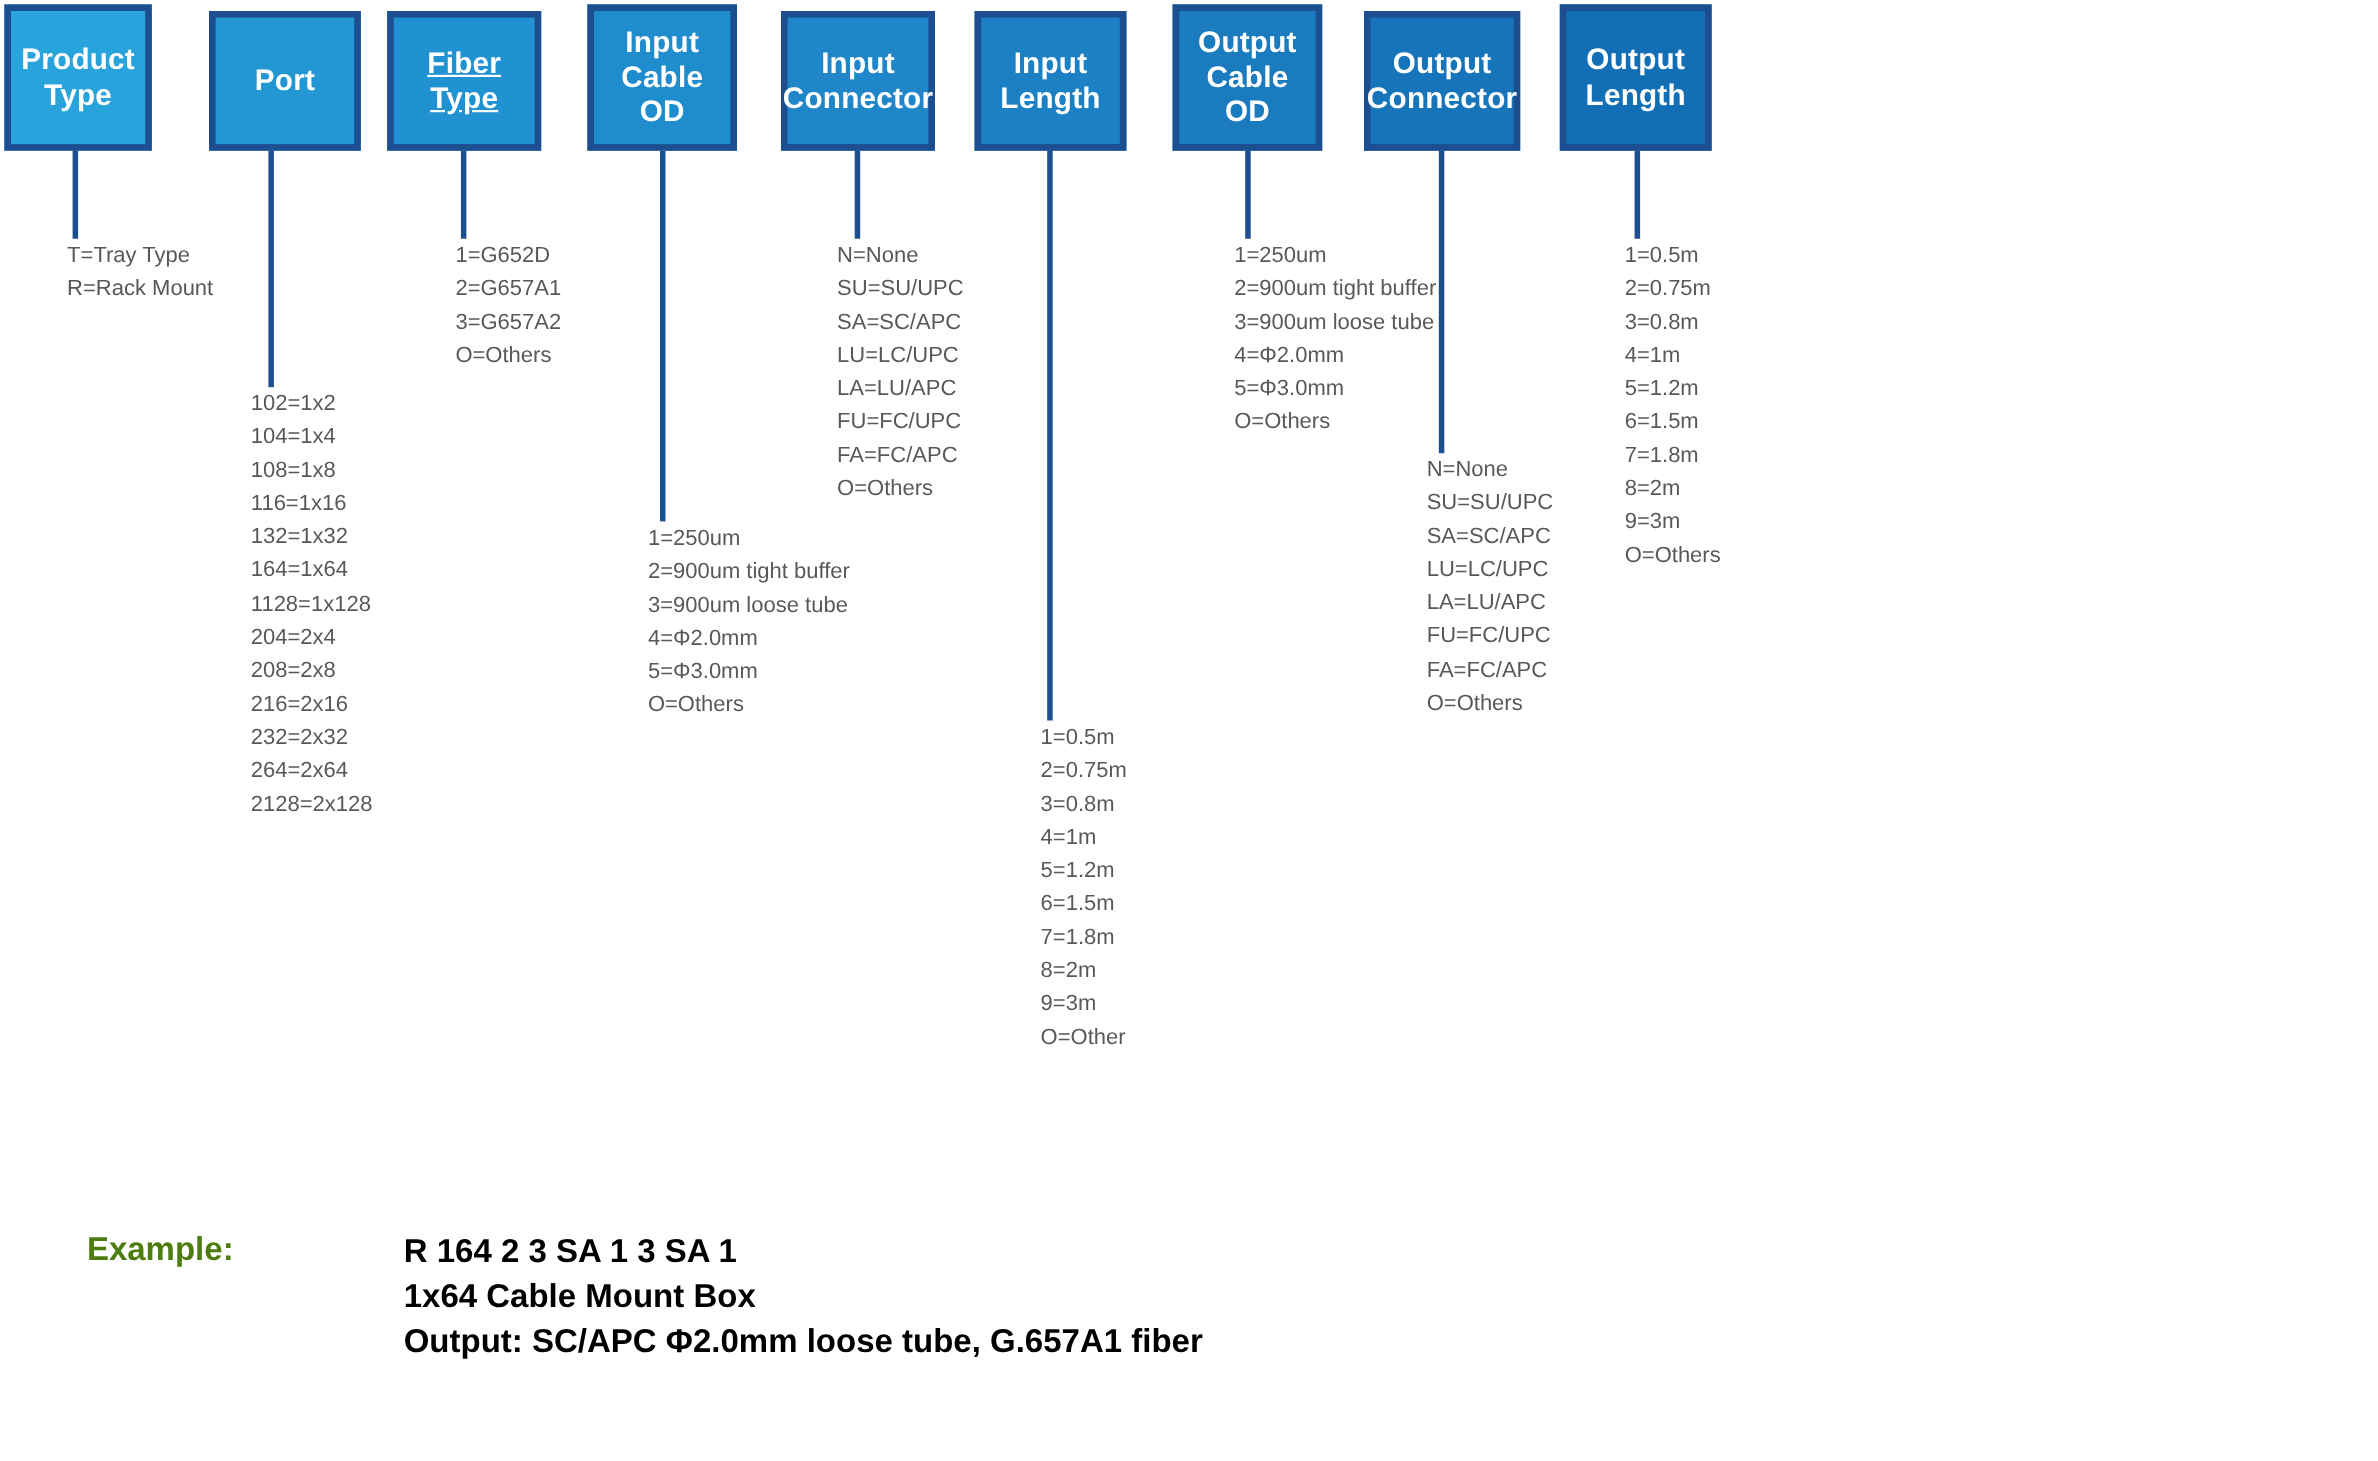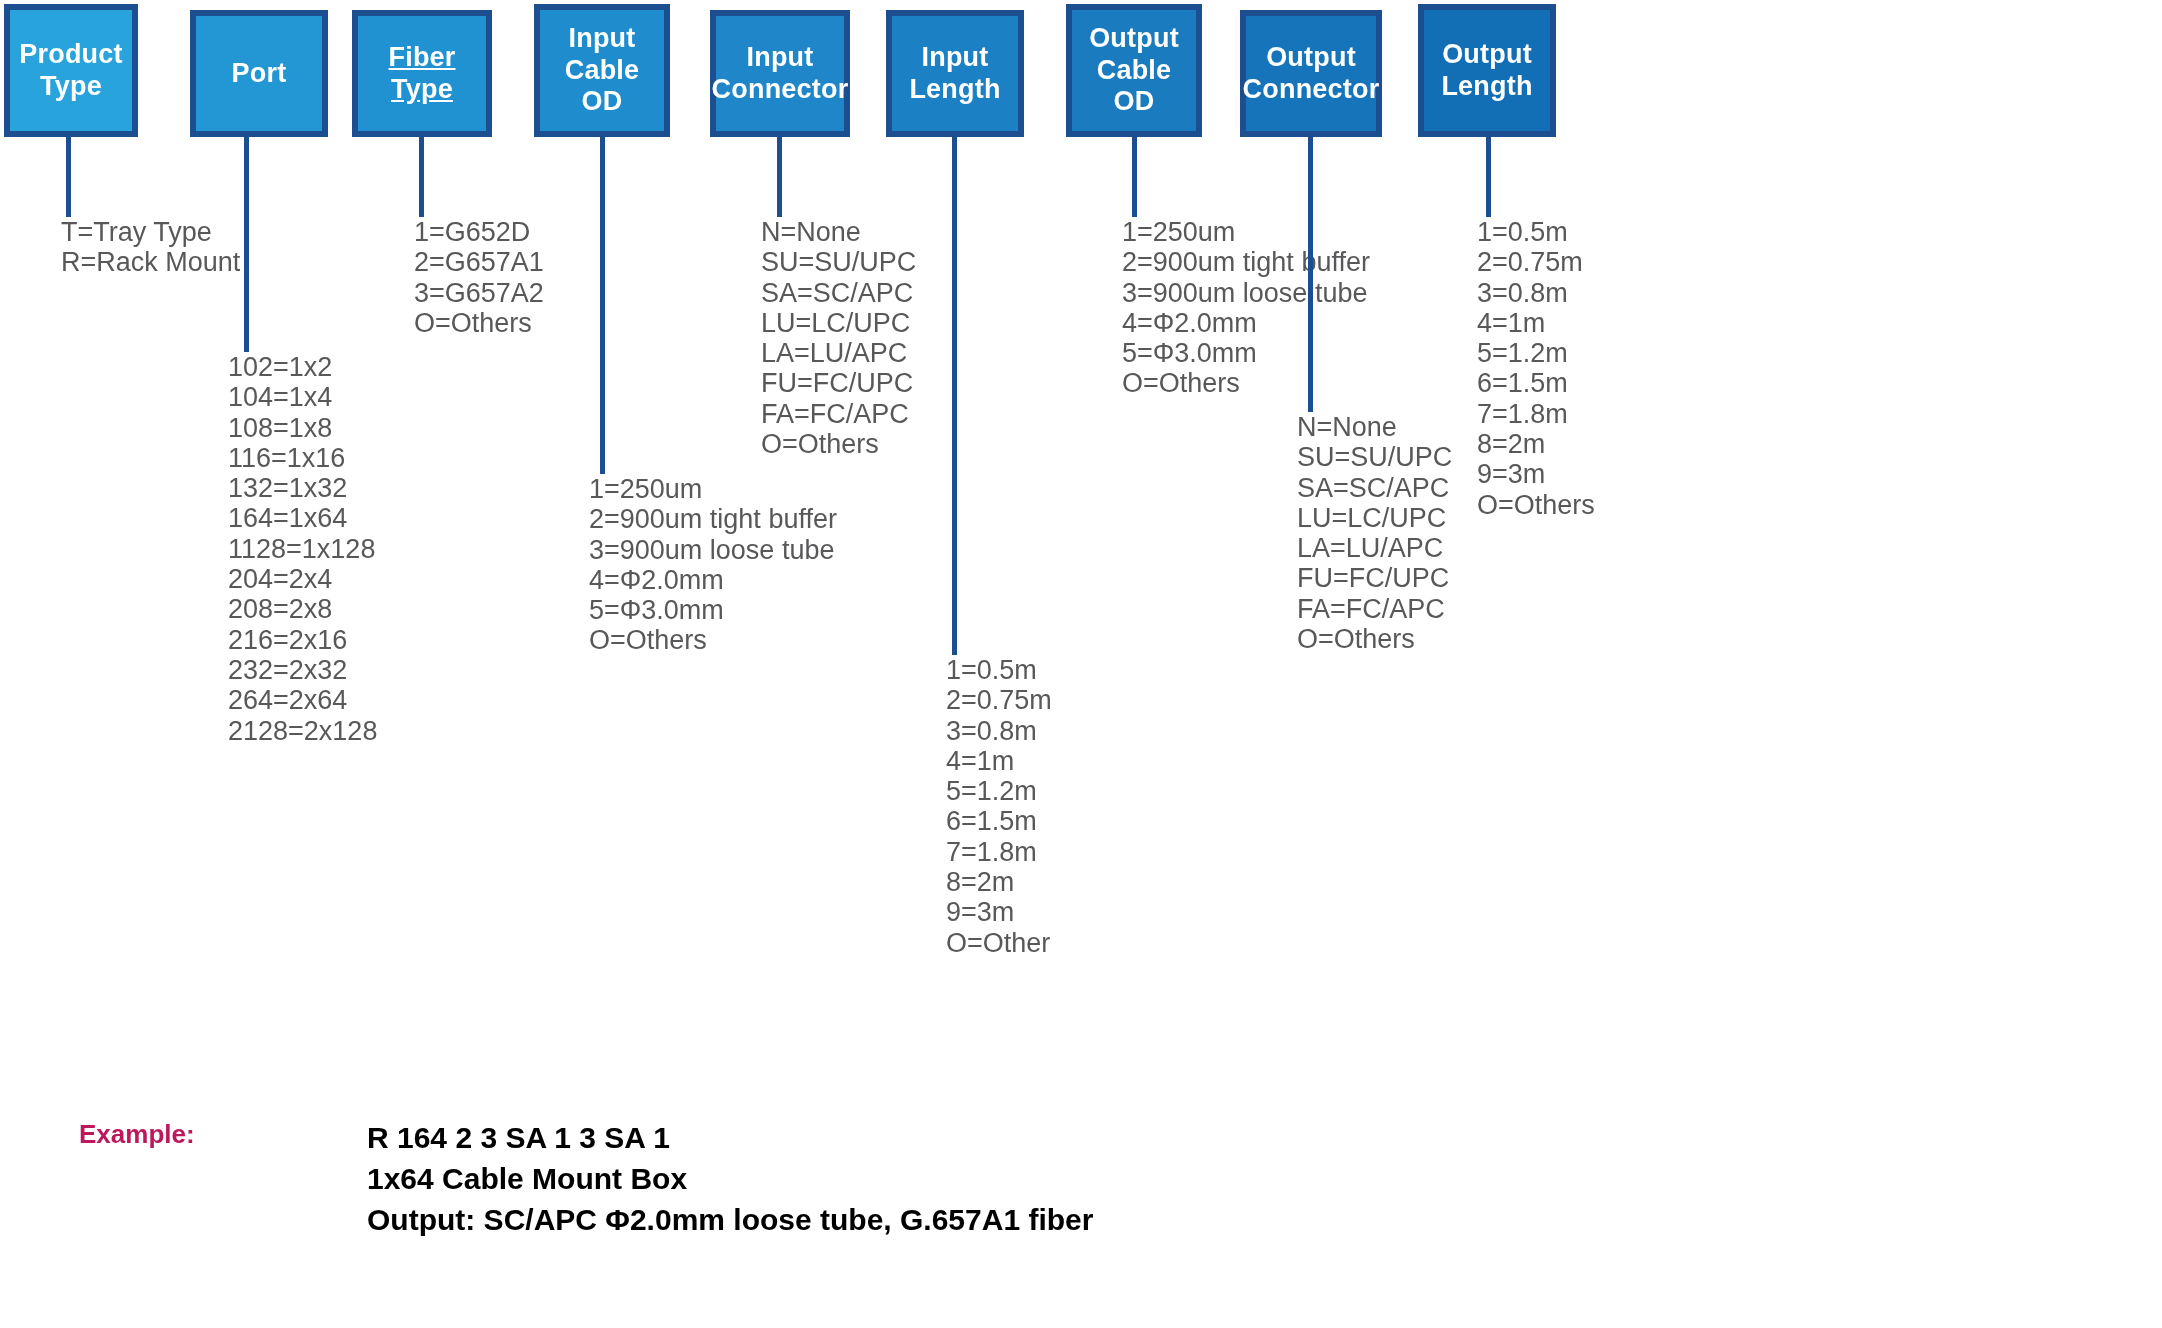--- a/index.html
+++ b/index.html
@@ -43,34 +43,34 @@
   .connector {
     position: absolute;
     width: 5px;
     background: #1d4e8f;
   }
 
   
   .deflist {
     position: absolute;
     color: #58585a;
-    font-size: 27px;
+    font-size: 20px;
     line-height: 30.3px;
     white-space: nowrap;
   }
   .deflist .line {
     display: block;
   }
 
   
   .ex-label {
     position: absolute;
-    color: #be185d;
+    color: #4d7c0f;
     font-weight: bold;
-    font-size: 26px;
+    font-size: 30px;
     white-space: nowrap;
   }
   .ex-lines {
     position: absolute;
     color: #000000;
     font-size: 30px;
     line-height: 41px;
     white-space: nowrap;
   }
   .ex-lines .line {

